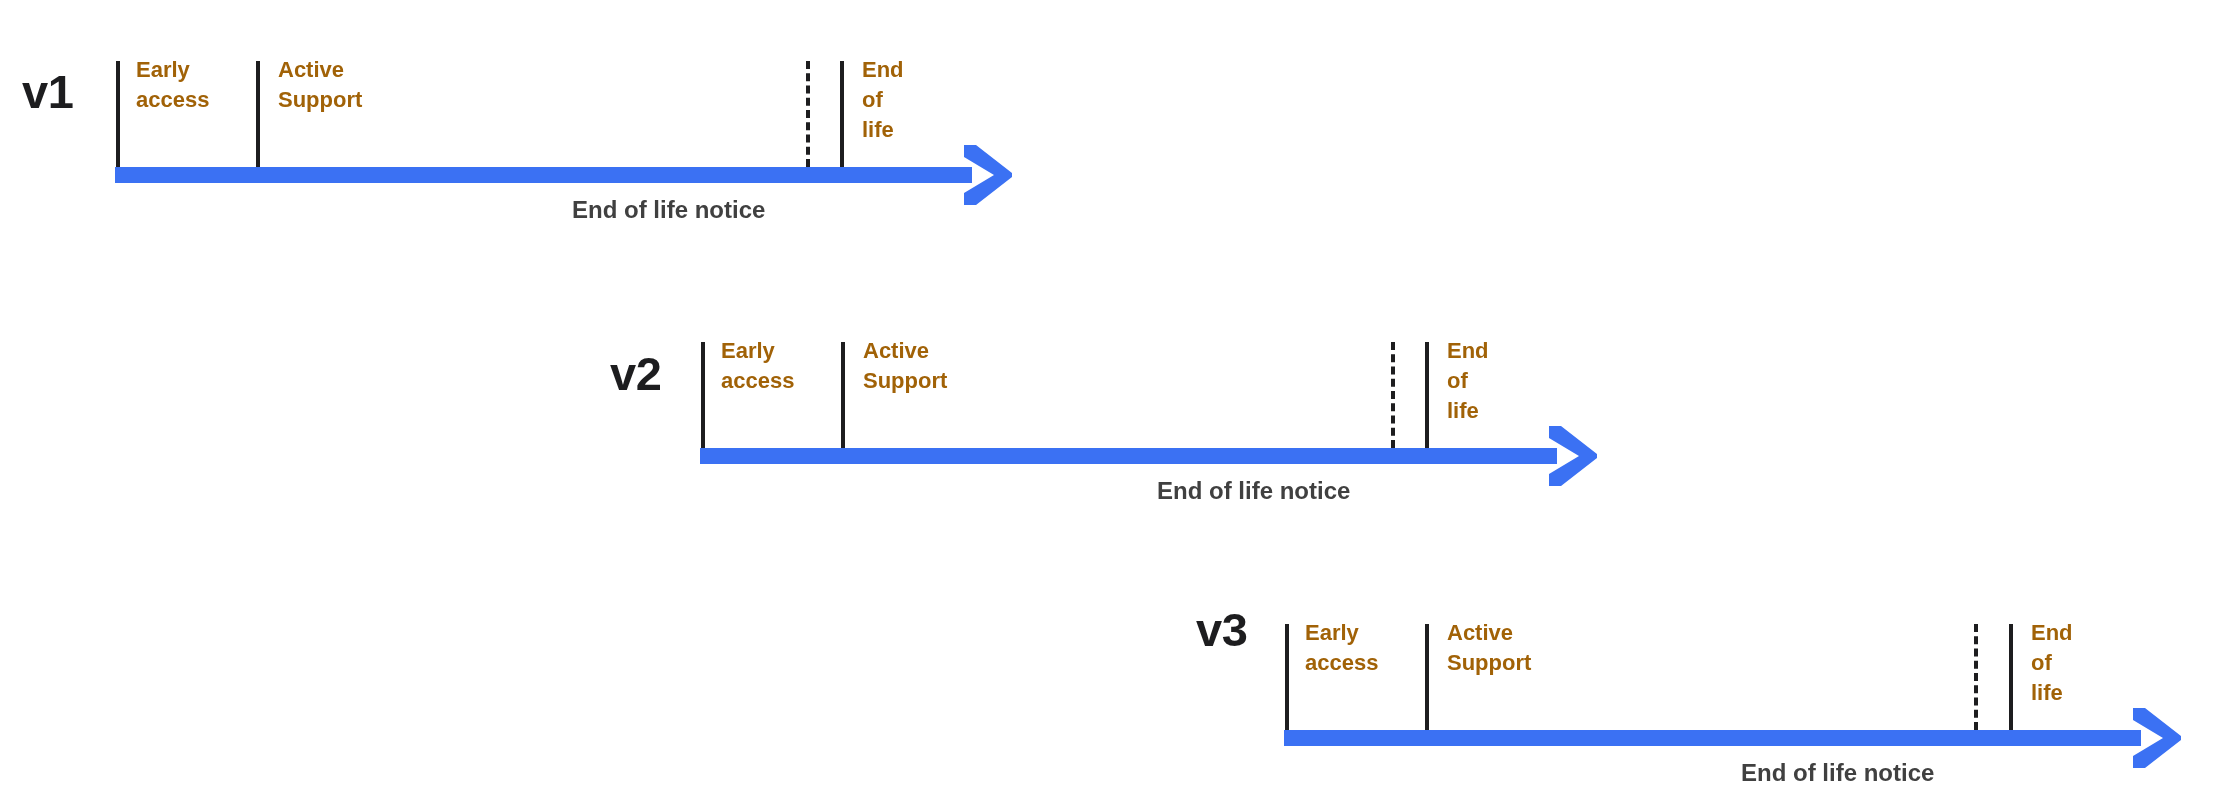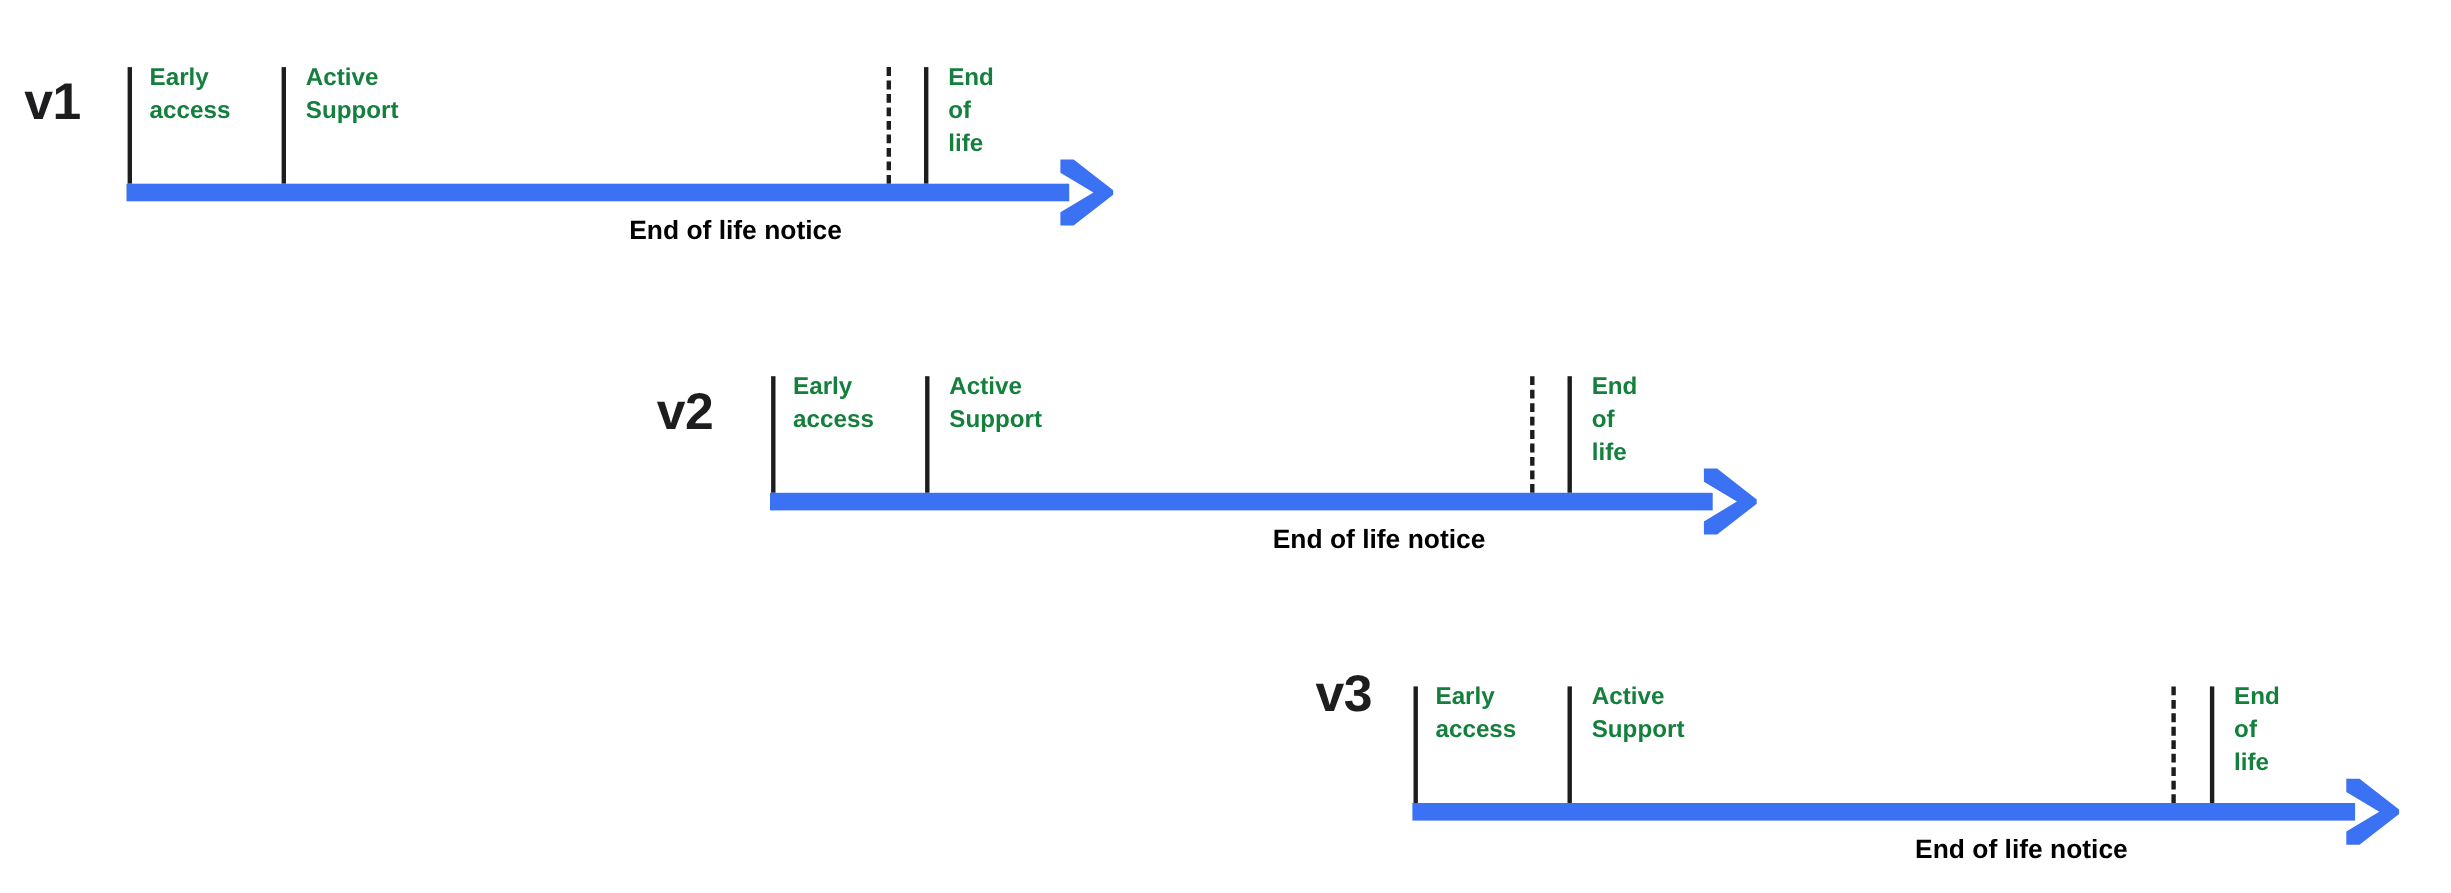--- a/index.html
+++ b/index.html
@@ -43,38 +43,38 @@
   .divider.dashed {
     background: transparent;
     border-left: 4px dashed #1d1d1f;
     width: 0;
   }
   
   .phase-label {
     position: absolute;
     font-size: 22px;
     font-weight: bold;
-    color: #15803d;
+    color: #a16207;
     line-height: 30px;
     white-space: pre-line;
   }
   
   .arrow-shaft {
     position: absolute;
     height: 16px;
     background: #3b71f3;
   }
   .arrow-head {
     position: absolute;
   }
   .notice-label {
     position: absolute;
     font-size: 24px;
     font-weight: bold;
-    color: #000000;
+    color: #404040;
     white-space: nowrap;
     line-height: 1;
   }
 </style>
 </head>
 <body>
 
 <div id="canvas">
 
   <div class="timeline-row">
@@ -94,21 +94,21 @@
     <div class="arrow-shaft" style="left:115px; top:152px; width:857px;"></div>
     <svg class="arrow-head" style="left:950px; top:128px;" width="66" height="64" viewBox="0 0 66 64">
       <path d="M14 2 L 26 2 L 62 30 L 62 34 L 26 62 L 14 62 L 14 50 L 44 32 L 14 14 Z" fill="#3b71f3"></path>
     </svg>
 
     <div class="notice-label" style="left:572px; top:183px;">End of life notice</div>
   </div>
 
   <div class="timeline-row">
 
-    <div class="version-label" style="left:597px; top:335px;">v2</div>
+    <div class="version-label" style="left:610px; top:335px;">v2</div>
 
     <div class="divider" style="left:701px; top:327px; height:106px;"></div>
     <div class="divider" style="left:841px; top:327px; height:106px;"></div>
     <div class="divider dashed" style="left:1391px; top:327px; height:106px;"></div>
     <div class="divider" style="left:1425px; top:327px; height:106px;"></div>
 
     <div class="phase-label" style="left:721px; top:321px; width:120px;">Early
 access</div>
     <div class="phase-label" style="left:863px; top:321px;">Active Support</div>
     <div class="phase-label" style="left:1447px; top:321px;">End of life</div>

